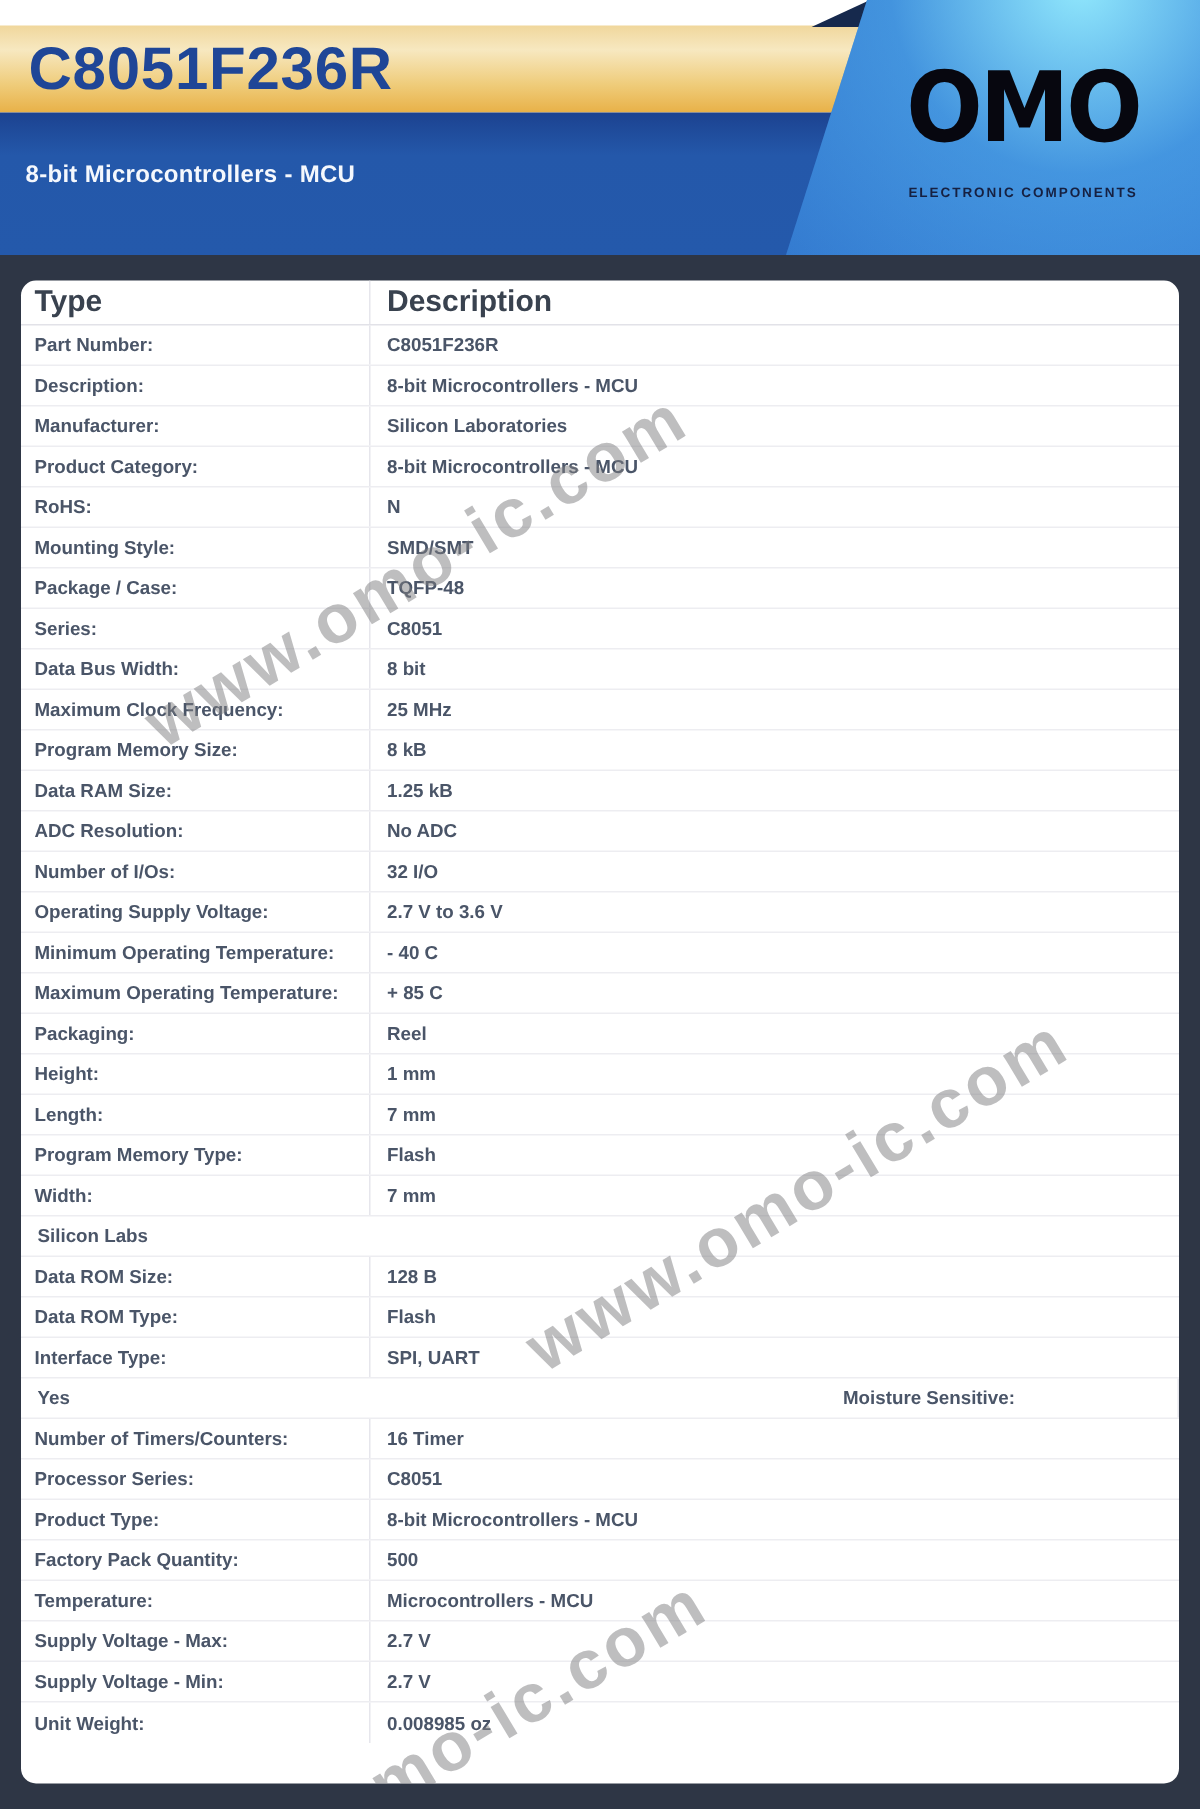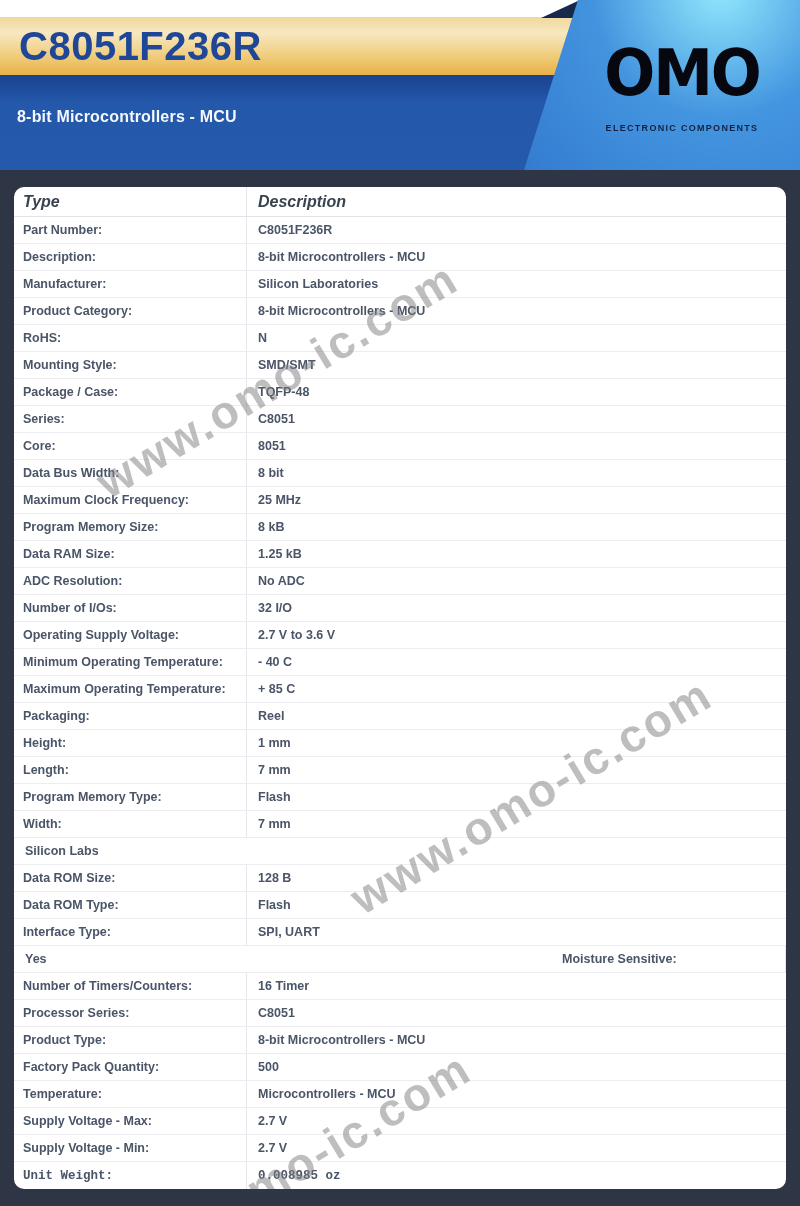--- a/index.html
+++ b/index.html
@@ -64,26 +64,26 @@
 
   
   .content { padding: 17px 14px 0 14px; }
   .spec-card {
     position: relative; width: 772px; height: 1002px;
     background: #ffffff; border-radius: 10px; overflow: hidden;
   }
   .table-header { display: flex; height: 30px; border-bottom: 1px solid #e2e2e8; }
   .th {
     display: flex; align-items: center;
-    font-size: 16px; font-weight: bold; color: #39424f; font-style: italic;
+    font-size: 20px; font-weight: bold; color: #39424f;
   }
   .col-type { width: 233px; flex: 0 0 233px; border-right: 1px solid #e6e6ec; padding-left: 9px; }
   .col-desc { flex: 1 1 auto; padding-left: 11px; }
   .tr { display: flex; height: 27px; border-bottom: 1px solid #ededf1; }
-  .tr:last-child { border-bottom: none; font-family: Liberation Mono, monospace; }
+  .tr:last-child { border-bottom: none; }
   .td {
     display: flex; align-items: center;
     font-size: 12.5px; font-weight: bold; color: #4a5568;
     white-space: nowrap; overflow: hidden;
   }
 
   
   .watermark {
     position: absolute; z-index: 5; pointer-events: none;
     font-size: 46px; font-weight: bold; letter-spacing: 2.5px;
@@ -145,24 +145,20 @@
         </div>
         <div class="tr">
           <div class="td col-type">Package / Case:</div>
           <div class="td col-desc">TQFP-48</div>
         </div>
         <div class="tr">
           <div class="td col-type">Series:</div>
           <div class="td col-desc">C8051</div>
         </div>
         <div class="tr">
-          <div class="td col-type">Core:</div>
-          <div class="td col-desc">8051</div>
-        </div>
-        <div class="tr">
           <div class="td col-type">Data Bus Width:</div>
           <div class="td col-desc">8 bit</div>
         </div>
         <div class="tr">
           <div class="td col-type">Maximum Clock Frequency:</div>
           <div class="td col-desc">25 MHz</div>
         </div>
         <div class="tr">
           <div class="td col-type">Program Memory Size:</div>
           <div class="td col-desc">8 kB</div>

